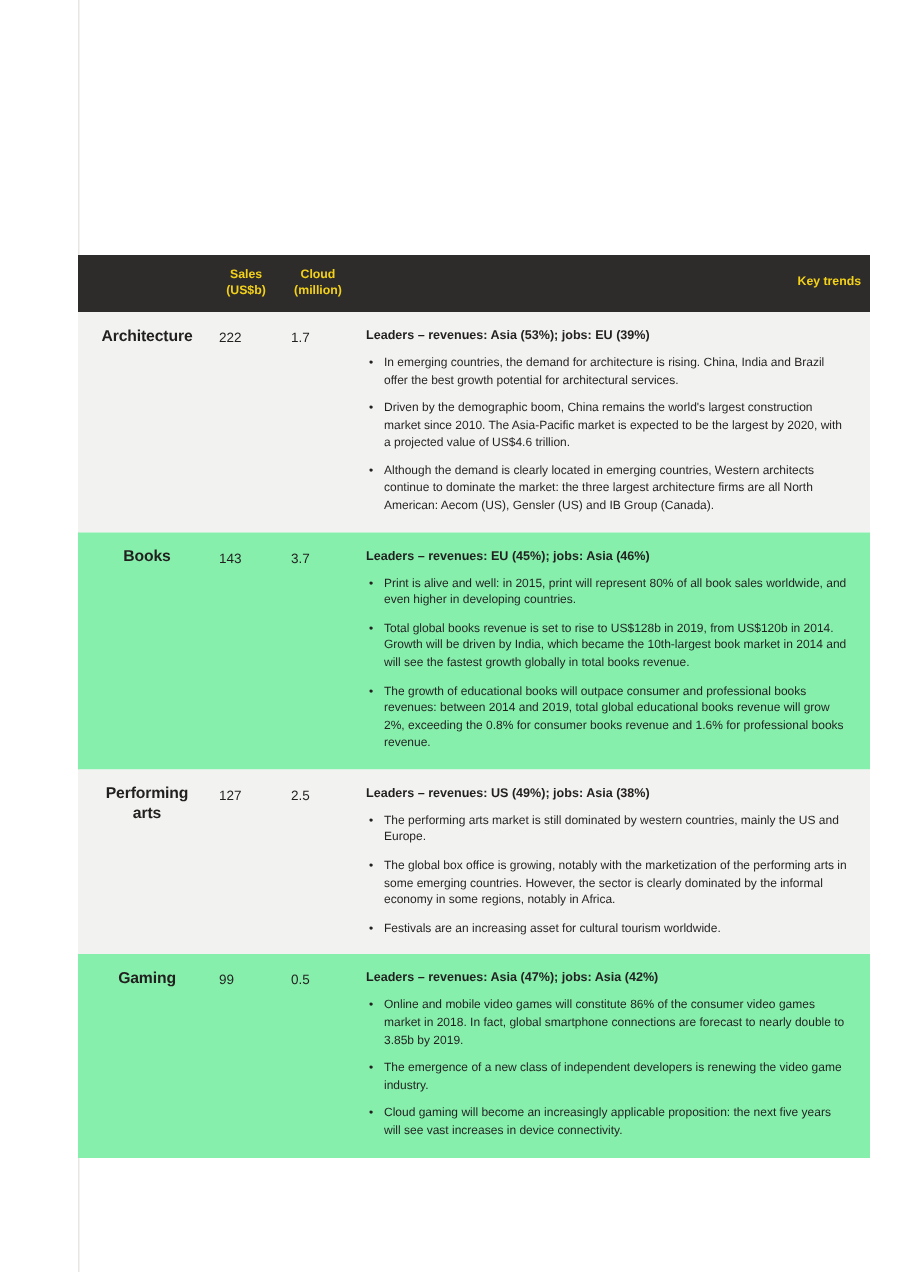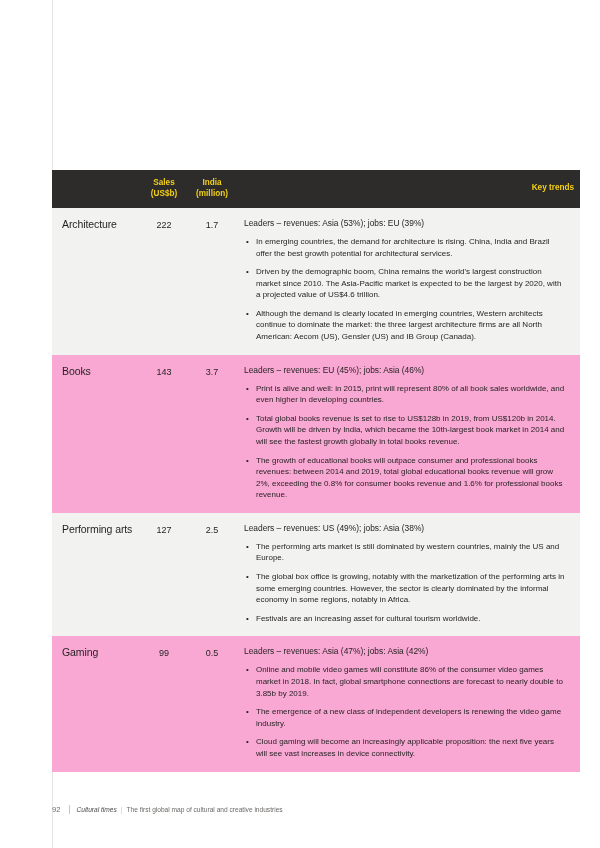--- a/index.html
+++ b/index.html
@@ -61,43 +61,43 @@
     color: #f3d118;
     text-align: right;
     vertical-align: middle;
   }
   tbody td {
     vertical-align: top;
     padding: 10px 6px 12px 6px;
     font-size: 8px;
     line-height: 1.42;
   }
-  tbody tr.shade td { background: #f9a8d4; }
+  tbody tr.shade td { background: #86efac; }
   tbody tr.light td { background: #f2f2f1; }
 
   td.sector {
     font-size: 10.5px;
-    font-weight: normal;
+    font-weight: bold;
     padding-left: 10px;
     padding-top: 10px;
     letter-spacing: -0.1px;
     line-height: 1.22;
+    text-align: center;
   }
   td.num {
-    text-align: center;
     font-size: 9px;
     padding-top: 11px;
     color: #221f1f;
   }
   td.trends {
     padding-right: 14px;
     padding-left: 8px;
   }
   .lead {
-    font-weight: normal;
+    font-weight: bold;
     font-size: 8.4px;
     margin: 0 0 7px 0;
     line-height: 1.3;
   }
   ul.bullets {
     margin: 0;
     padding: 0;
     list-style: none;
   }
   ul.bullets li {
@@ -166,21 +166,21 @@
       <col class="c-trend">
     </colgroup>
     <thead>
       <tr>
         <th class="blank"></th>
         <th class="num">
           <div>Sales</div>
           <div>(US$b)</div>
         </th>
         <th class="num">
-          <div>India</div>
+          <div>Cloud</div>
           <div>(million)</div>
         </th>
         <th class="trend">Key trends</th>
       </tr>
     </thead>
     <tbody>
 
       <tr class="light">
         <td class="sector">Architecture</td>
         <td class="num">222</td>
@@ -233,21 +233,14 @@
             <li><span class="dot">•</span><span>Online and mobile video games will constitute 86% of the consumer video games market in 2018. In fact, global smartphone connections are forecast to nearly double to 3.85b by 2019.</span></li>
             <li><span class="dot">•</span><span>The emergence of a new class of independent developers is renewing the video game industry.</span></li>
             <li><span class="dot">•</span><span>Cloud gaming will become an increasingly applicable proposition: the next five years will see vast increases in device connectivity.</span></li>
           </ul>
         </td>
       </tr>
 
     </tbody>
   </table>
 
-  <div class="footer">
-    <span class="pageno">92</span>
-    <span class="vbar"></span>
-    <span class="title-it">Cultural times</span>
-    <span class="sep">|</span>
-    <span class="sub">The first global map of cultural and creative industries</span>
-  </div>
 
 </div>
 
 </body></html>

